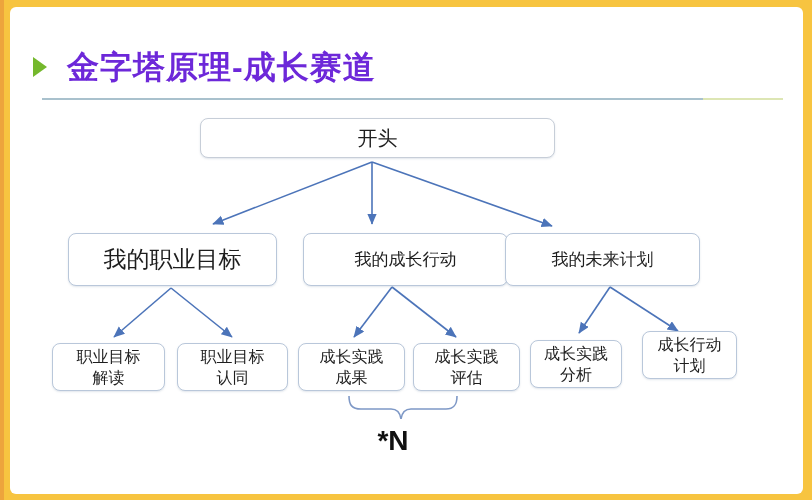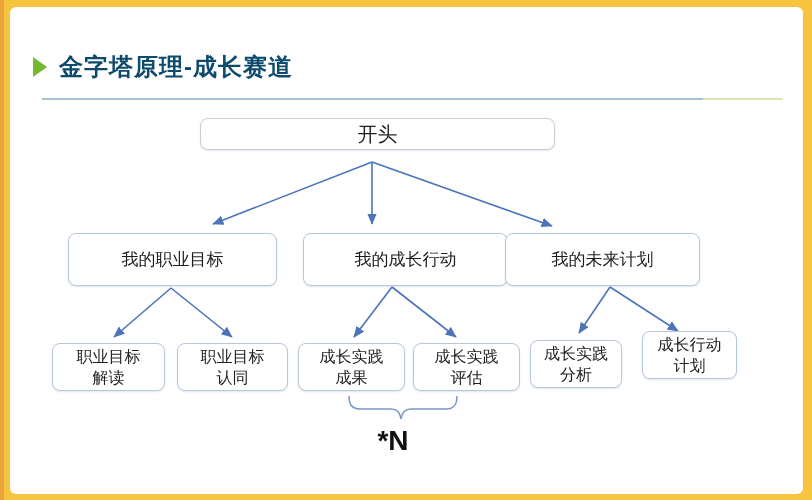--- a/index.html
+++ b/index.html
@@ -24,37 +24,37 @@
     position:absolute;left:33px;top:52px;height:30px;
     display:flex;align-items:center;gap:12px;
   }
   .tri{
     width:0;height:0;
     border-left:14px solid #74b82c;
     border-top:10px solid transparent;
     border-bottom:10px solid transparent;
   }
   h1.slide-title{
-    margin:0;font-size:24px;line-height:30px;font-weight:700;
-    color:#0c4a6e;letter-spacing:1px;
+    margin:8px;font-size:32px;line-height:30px;font-weight:700;
+    color:#6d28d9;letter-spacing:1px;
   }
   .divider{position:absolute;left:42px;top:98px;height:2px;display:flex;}
   .divider-main{width:661px;height:2px;background:#a9c1cd;}
   .divider-accent{width:80px;height:2px;background:#dde6b4;}
   
   .node{
     position:absolute;background:#fff;
     border:1.5px solid #b9c7da;border-radius:8px;
     display:flex;align-items:center;justify-content:center;
     color:#1e1e1e;text-align:center;
     box-shadow:0 1px 2px rgba(120,140,170,0.22);
     box-sizing:border-box;
   }
-  .node-root{left:200px;top:118px;width:355px;height:32px;font-size:20px;border-color:#c7ced8;}
-  .node-b1{left:68px; top:233px;width:209px;height:53px;font-size:17px;}
+  .node-root{left:200px;top:118px;width:355px;height:40px;font-size:20px;border-color:#c7ced8;}
+  .node-b1{left:68px; top:233px;width:209px;height:53px;font-size:23px;}
   .node-b2{left:292px;top:233px;width:205px;height:53px;font-size:17px;margin-left:11px;}
   .node-b3{left:505px;top:233px;width:195px;height:53px;font-size:17px;}
   .leaf{font-size:16px;line-height:21px;white-space:pre-line;}
   .node-l1{left:52px; top:343px;width:113px;height:48px;}
   .node-l2{left:177px;top:343px;width:111px;height:48px;}
   .node-l3{left:298px;top:343px;width:107px;height:48px;}
   .node-l4{left:413px;top:343px;width:107px;height:48px;}
   .node-l5{left:530px;top:340px;width:92px; height:48px;}
   .node-l6{left:642px;top:331px;width:95px; height:48px;}
   .connectors{

